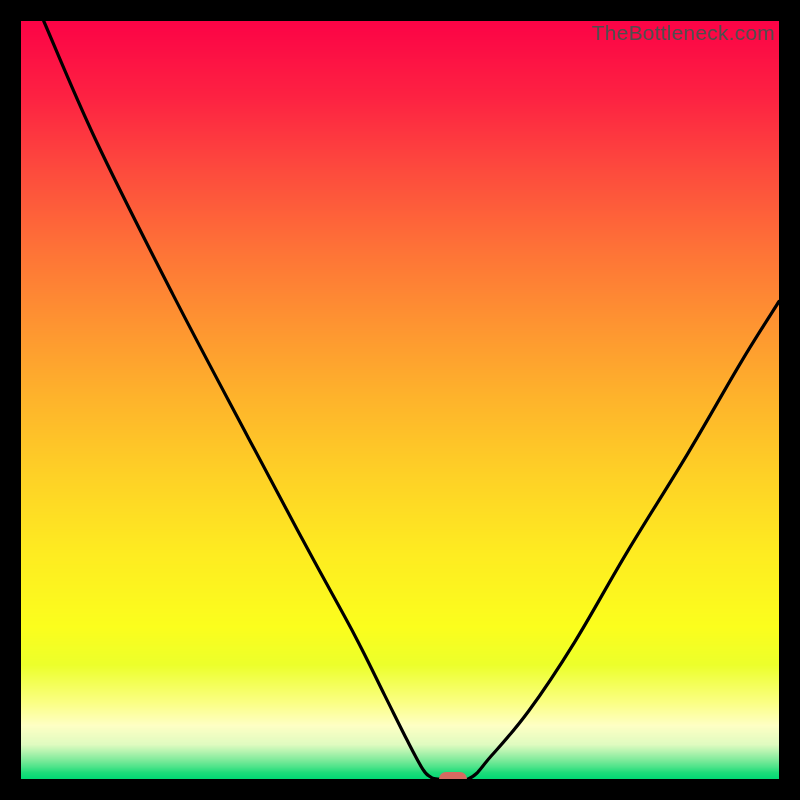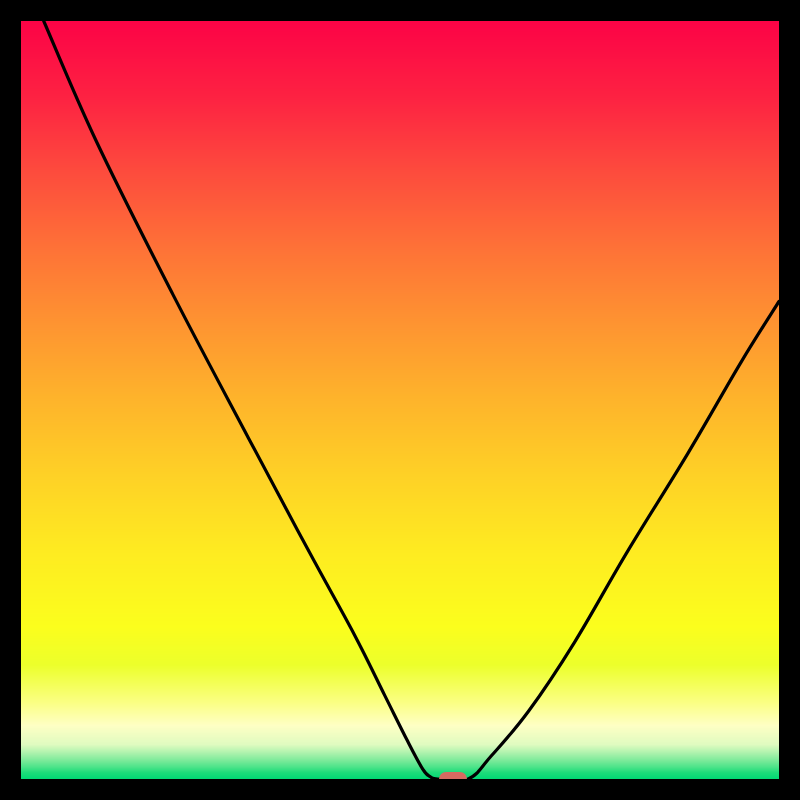--- a/index.html
+++ b/index.html
@@ -59,20 +59,21 @@
     border-radius: 10px;
     z-index: 4;
   }
 </style>
 </head>
 <body>
 
 <div class="frame">
   <div class="plot">
 
+    <div class="watermark">TheBottleneck.com</div>
 
     <div class="gradient-stack" id="grad">
         <div class="row" style="top:0px;height:1px;background:rgb(252,3,70)"></div>
         <div class="row" style="top:1px;height:1px;background:rgb(252,3,70)"></div>
         <div class="row" style="top:2px;height:1px;background:rgb(252,4,70)"></div>
         <div class="row" style="top:3px;height:1px;background:rgb(252,4,70)"></div>
         <div class="row" style="top:4px;height:1px;background:rgb(252,5,70)"></div>
         <div class="row" style="top:5px;height:1px;background:rgb(252,5,70)"></div>
         <div class="row" style="top:6px;height:1px;background:rgb(252,5,70)"></div>
         <div class="row" style="top:7px;height:1px;background:rgb(252,6,70)"></div>

